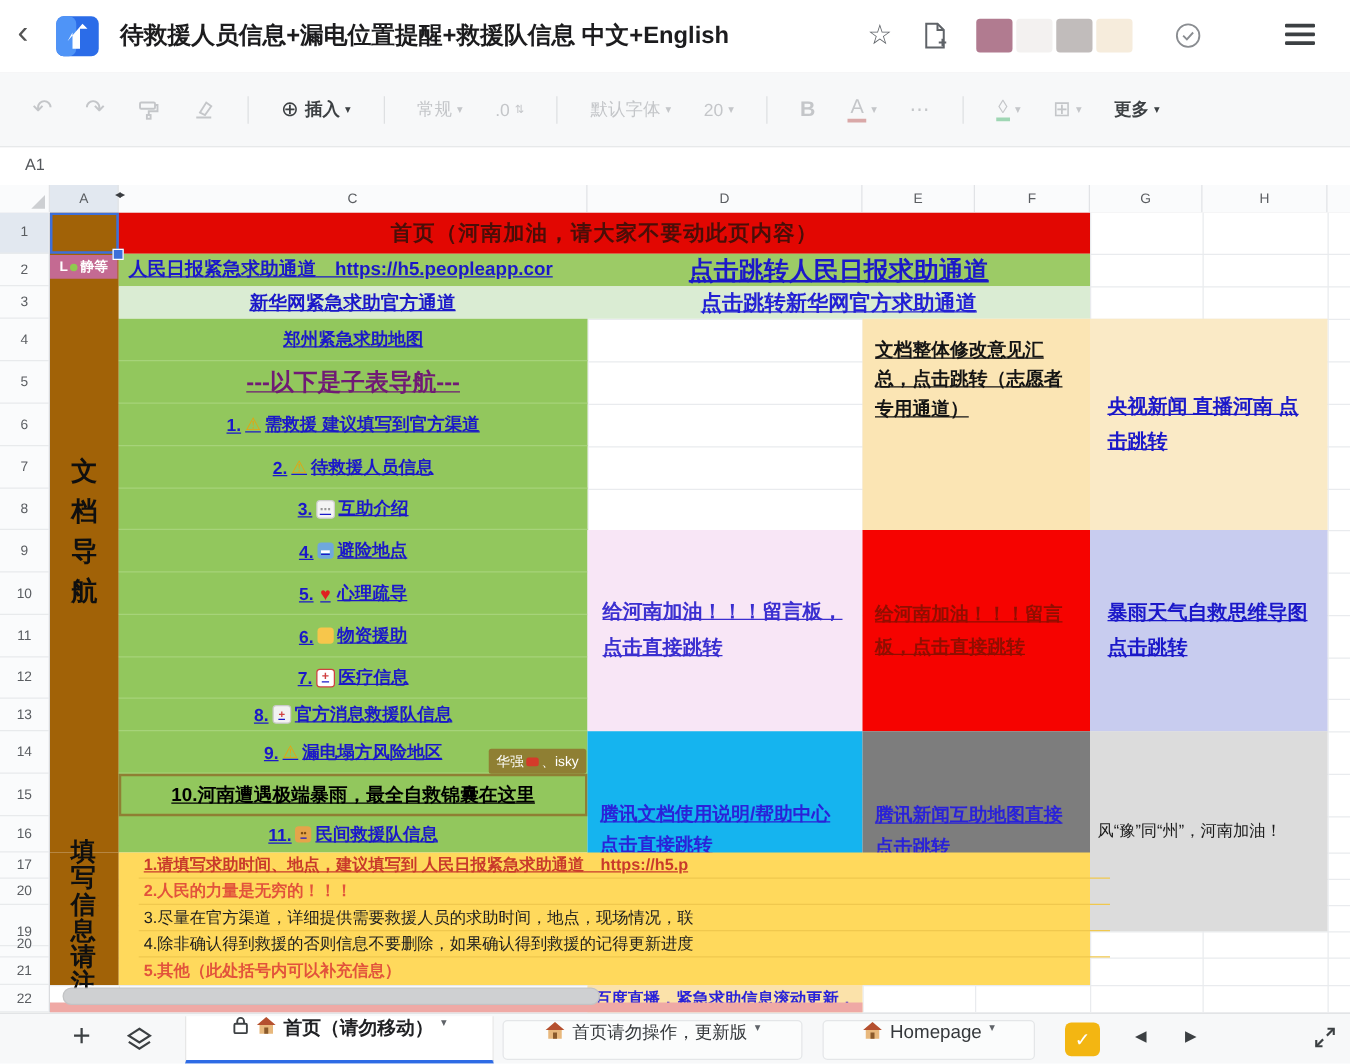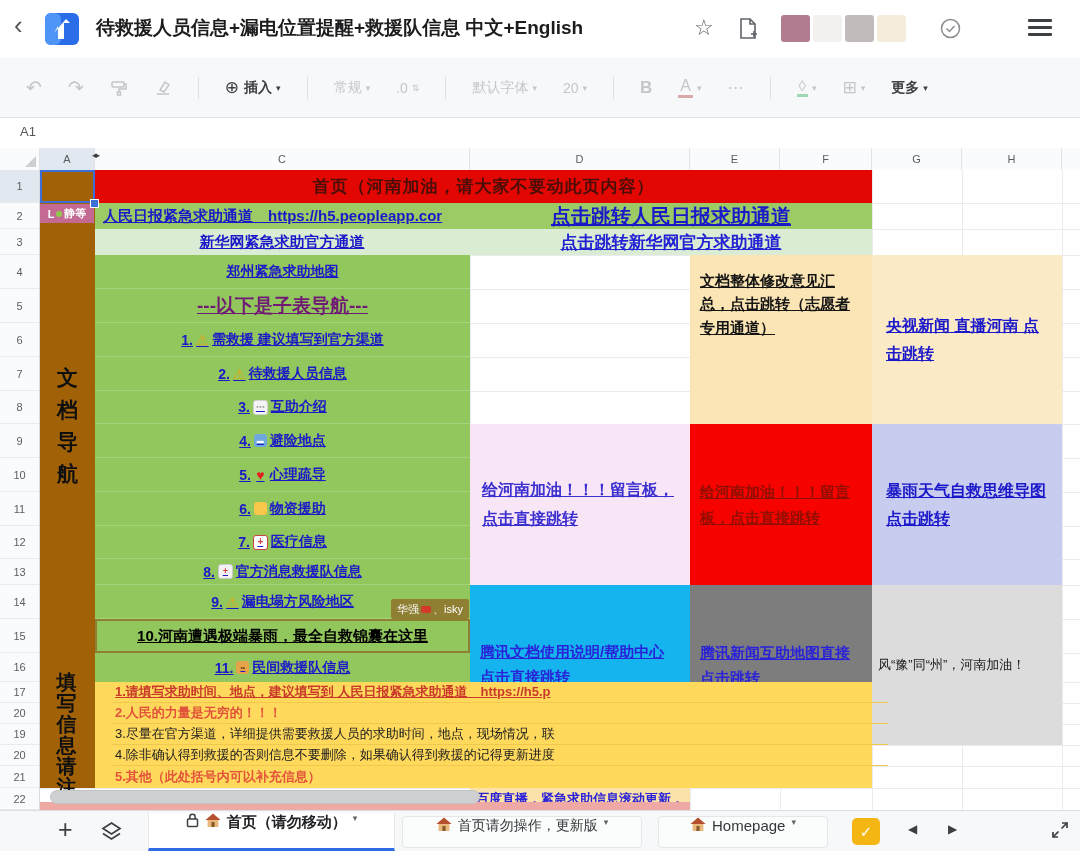--- a/index.html
+++ b/index.html
@@ -245,21 +245,21 @@
         <div class="gcell" style="top: 254px; height: 34px;">9</div>
         <div class="gcell" style="top: 288px; height: 34px;">10</div>
         <div class="gcell" style="top: 322px; height: 34px;">11</div>
         <div class="gcell" style="top: 356px; height: 33px;">12</div>
         <div class="gcell" style="top: 389px; height: 26px;">13</div>
         <div class="gcell" style="top: 415px; height: 34px;">14</div>
         <div class="gcell" style="top: 449px; height: 34px;">15</div>
         <div class="gcell" style="top: 483px; height: 29px;">16</div>
         <div class="gcell" style="top: 512px; height: 21px;">17</div>
         <div class="gcell" style="top: 533px; height: 21px;">20</div>
-        <div class="gcell" style="top: 554px; height: 21px;">19</div>
+        <div class="gcell" style="top: 566px; height: 21px;">19</div>
         <div class="gcell" style="top: 575px; height: 21px;">20</div>
         <div class="gcell" style="top: 596px; height: 22px;">21</div>
         <div class="gcell" style="top: 618px; height: 22px;">22</div>
       </div>
 
     <div class="blk acol" style="left:40px;top:0;width:55px;height:512px;">
       <div class="vtext" style="font-size:21px;line-height:32px;">文档导航</div>
     </div>
     <div class="blk acol" style="left:40px;top:512px;width:55px;height:106px;">
       <div class="vtext" style="width:36px;font-size:20px;line-height:21px;letter-spacing:2px;">填写信息请注</div>

